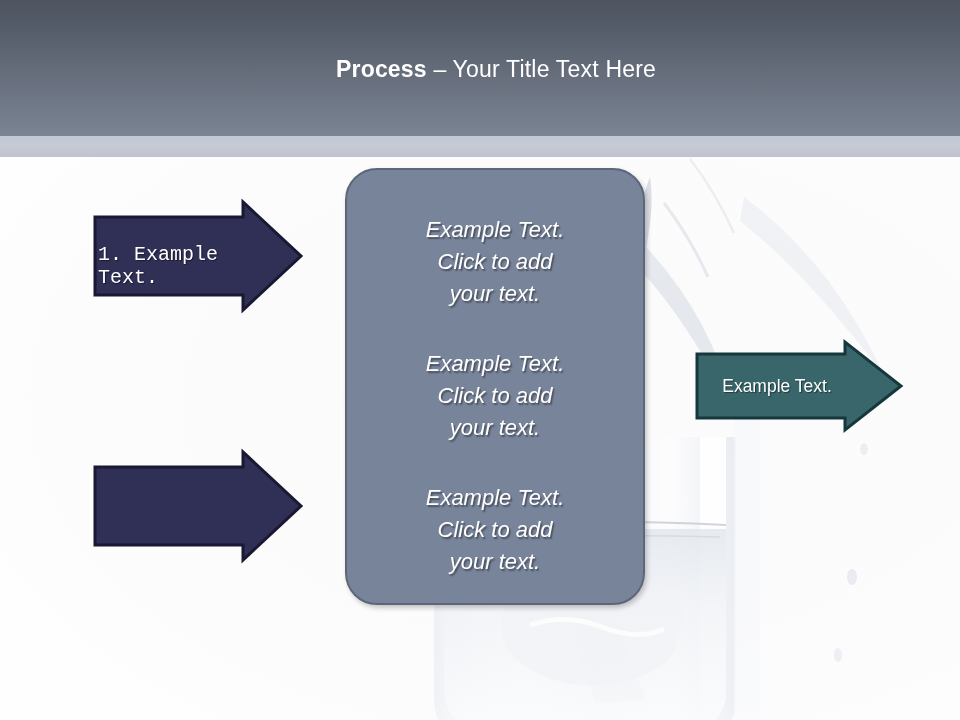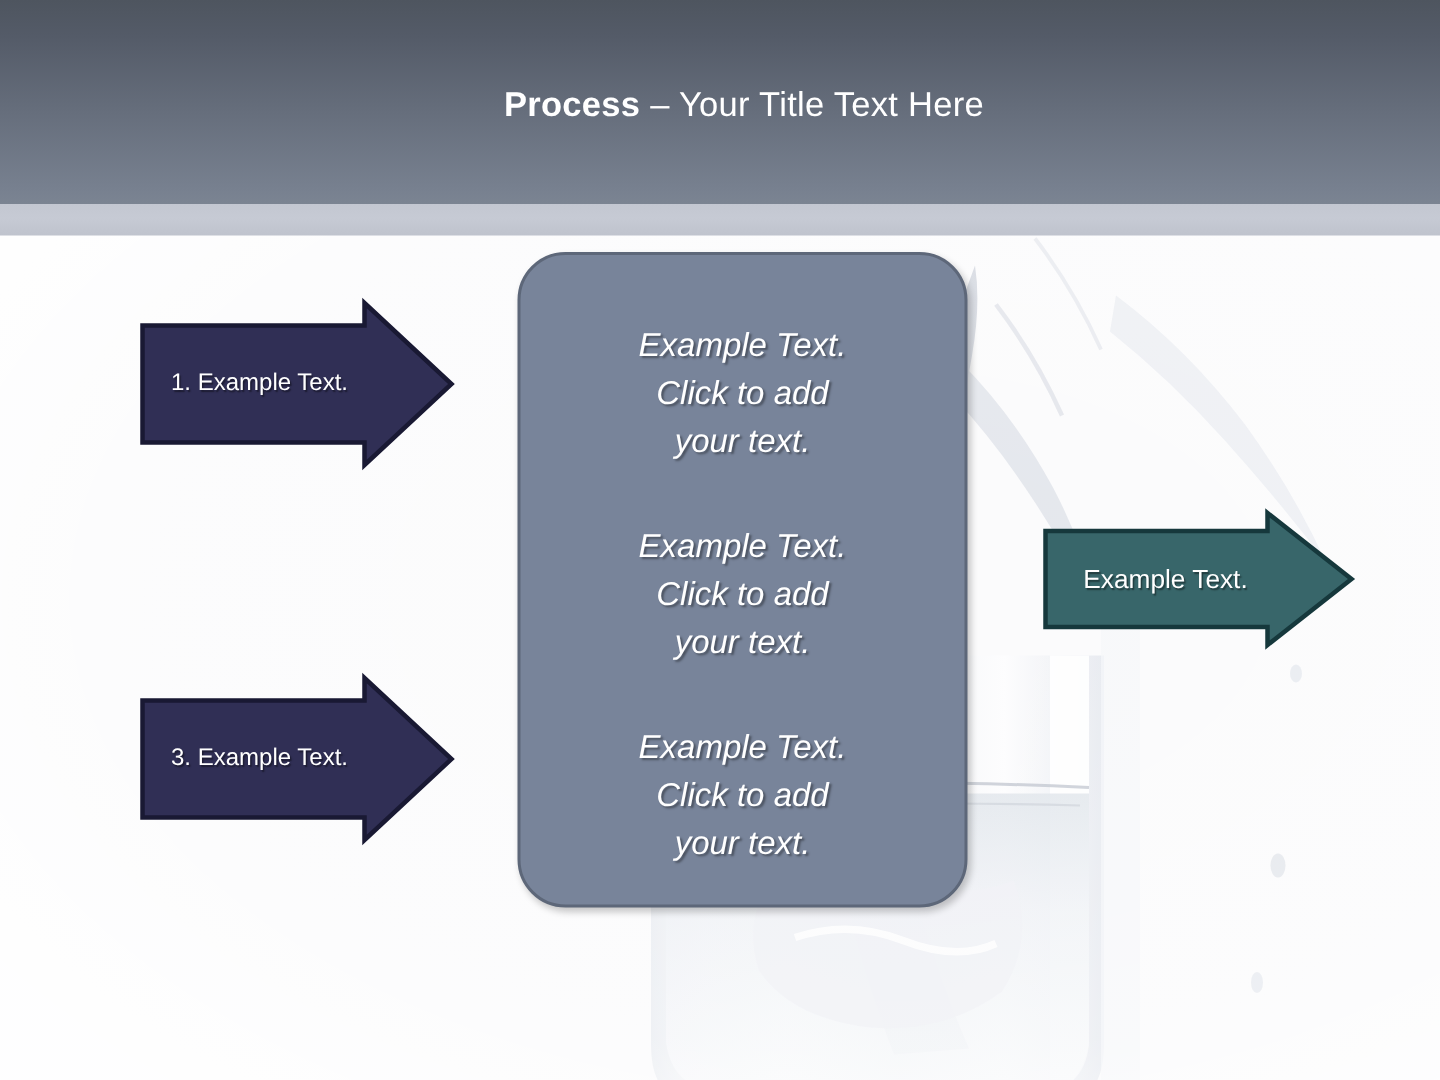--- a/index.html
+++ b/index.html
@@ -72,22 +72,23 @@
     justify-content: center;
     color: #ffffff;
     text-shadow: 1px 1px 1px rgba(0,0,0,0.45);
     pointer-events: none;
   }
 
   
   .arrow-blue { left: 92px; width: 212px; height: 120px; }
   .arrow-blue:nth-of-type(1) {}
   .arrow-blue .shape-label {
-    left: 6px; top: 0; width: 150px; height: 120px;
-    font-size: 16px;
+    left: 6px; top: 10px; width: 150px; height: 120px;
+    font-size: 20px;
+    font-family: Liberation Mono, monospace;
   }
 
   
   .arrow-teal { left: 694px; width: 212px; height: 96px; }
   .arrow-teal .shape-label {
     left: 8px; top: 0; width: 150px; height: 96px;
     font-size: 17.5px;
   }
 
   
@@ -221,21 +222,20 @@
       <div class="shape-label">1. Example Text.</div>
     </div>
 
 
     <div class="shape arrow-blue" style="top:446px;">
       <svg width="212" height="120" viewBox="0 0 212 120" xmlns="http://www.w3.org/2000/svg">
         <g>
           <polygon points="3,21 151,21 151,6 209,60 151,114 151,99 3,99" fill="#302f55" stroke="#191933" stroke-width="3" stroke-linejoin="miter"></polygon>
         </g>
       </svg>
-      <div class="shape-label">3. Example Text.</div>
     </div>
 
     <div class="panel">
       <div class="panel-block">
         <span class="ln">Example Text.</span>
         <span class="ln">Click  to add</span>
         <span class="ln">your text.</span>
       </div>
       <div class="panel-block">
         <span class="ln">Example Text.</span>

